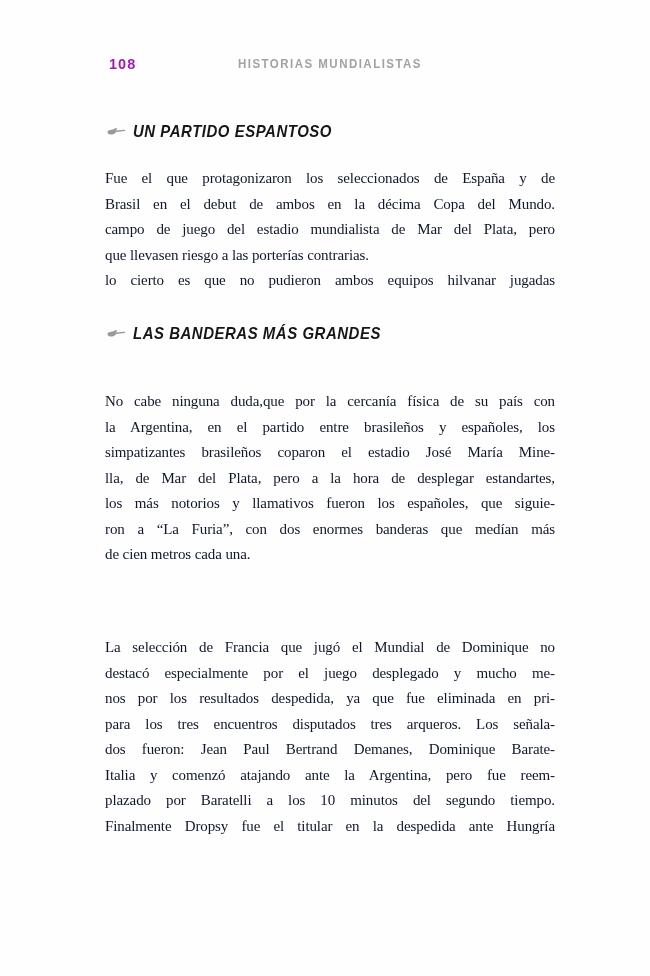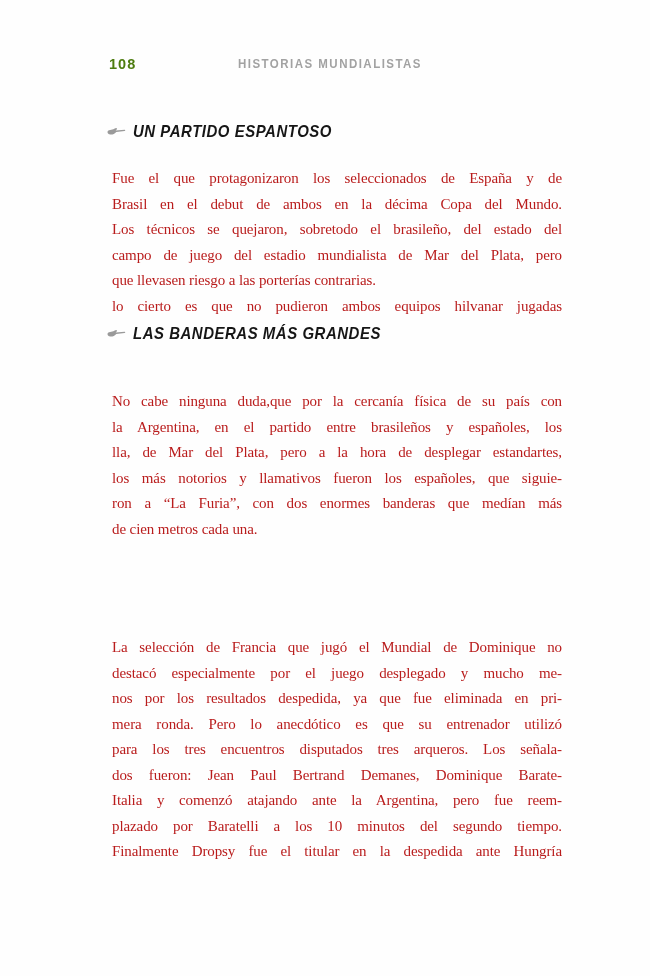--- a/index.html
+++ b/index.html
@@ -24,21 +24,21 @@
     height: 18px;
   }
   .pagenum {
     position: absolute;
     left: 4px;
     top: 0;
     font-family: "Liberation Sans", sans-serif;
     font-weight: bold;
     font-size: 14.5px;
     letter-spacing: 1px;
-    color: #4d7c0f;
+    color: #a21caf;
   }
   .runhead {
     position: absolute;
     left: 0;
     top: 1px;
     width: 100%;
     text-align: center;
     font-family: "Liberation Sans", sans-serif;
     font-weight: bold;
     font-size: 12.5px;
@@ -69,24 +69,23 @@
     letter-spacing: 0.6px;
     color: #161616;
     transform: scaleX(0.88);
     transform-origin: left center;
   }
   
   .para {
     position: absolute;
     left: 105px;
     width: 450px;
-    color: #b91c1c;
+    color: #0f172a;
     font-size: 15px;
     letter-spacing: -0.1px;
-    margin-left: 7px;
   }
   .pline {
     height: 25.5px;
     line-height: 25.5px;
     text-align: justify;
     text-align-last: justify;
   }
   .pline.last {
     text-align-last: left;
   }
@@ -104,47 +103,46 @@
   <div class="sechead" style="top:122px">
     <span class="hand">
       <svg width="20" height="12" viewBox="0 0 20 12" aria-hidden="true">
         <path d="M2 7.4 C1.1 6.4 1.5 4.7 3 4.3 C4.6 3.9 6.1 3.7 7.3 3.3 C8.3 3 9.1 2.2 10.1 2.1 C10.9 2 11.3 2.9 10.7 3.5 L9.6 4.4 L18.6 3.7 C19.5 3.7 19.5 4.9 18.6 5 L10.3 5.9 C8.9 7.7 6.4 8.7 4.4 8.5 C3.4 8.4 2.6 8 2 7.4 Z" fill="#9a9a9a"></path>
       </svg>
     </span><span class="hlabel">UN PARTIDO ESPANTOSO</span>
   </div>
   <div class="para" style="top:166px">
     <div class="pline">Fue el que protagonizaron los seleccionados de España y de</div>
     <div class="pline">Brasil en el debut de ambos en la décima Copa del Mundo.</div>
-    <div class="pline">Los técnicos se quejaron, sobretodo el brasileño, del estado del</div>
     <div class="pline">campo de juego del estadio mundialista de Mar del Plata, pero</div>
     <div class="pline last">que llevasen riesgo a las porterías contrarias.</div>
     <div class="pline">lo cierto es que no pudieron ambos equipos hilvanar jugadas</div>
   </div>
 
   <div class="sechead" style="top:324px">
     <span class="hand">
       <svg width="20" height="12" viewBox="0 0 20 12" aria-hidden="true">
         <path d="M2 7.4 C1.1 6.4 1.5 4.7 3 4.3 C4.6 3.9 6.1 3.7 7.3 3.3 C8.3 3 9.1 2.2 10.1 2.1 C10.9 2 11.3 2.9 10.7 3.5 L9.6 4.4 L18.6 3.7 C19.5 3.7 19.5 4.9 18.6 5 L10.3 5.9 C8.9 7.7 6.4 8.7 4.4 8.5 C3.4 8.4 2.6 8 2 7.4 Z" fill="#9a9a9a"></path>
       </svg>
     </span><span class="hlabel">LAS BANDERAS MÁS GRANDES</span>
   </div>
   <div class="para" style="top:389px">
     <div class="pline">No cabe ninguna duda,que por la cercanía física de su país con</div>
     <div class="pline">la Argentina, en el partido entre brasileños y españoles, los</div>
+    <div class="pline">simpatizantes brasileños coparon el estadio José María Mine-</div>
     <div class="pline">lla, de Mar del Plata, pero a la hora de desplegar estandartes,</div>
     <div class="pline">los más notorios y llamativos fueron los españoles, que siguie-</div>
     <div class="pline">ron a “La Furia”, con dos enormes banderas que medían más</div>
     <div class="pline last">de cien metros cada una.</div>
   </div>
 
   <div class="para" style="top:635px">
     <div class="pline">La selección de Francia que jugó el Mundial de Dominique no</div>
     <div class="pline">destacó especialmente por el juego desplegado y mucho me-</div>
     <div class="pline">nos por los resultados despedida, ya que fue eliminada en pri-</div>
-    <div class="pline">mera ronda. Pero lo anecdótico es que su entrenador utilizó</div>
     <div class="pline">para los tres encuentros disputados tres arqueros. Los señala-</div>
     <div class="pline">dos fueron: Jean Paul Bertrand Demanes, Dominique Barate-</div>
     <div class="pline">Italia y comenzó atajando ante la Argentina, pero fue reem-</div>
     <div class="pline">plazado por Baratelli a los 10 minutos del segundo tiempo.</div>
     <div class="pline">Finalmente Dropsy fue el titular en la despedida ante Hungría</div>
   </div>
 
 </div>
 
 </body></html>

